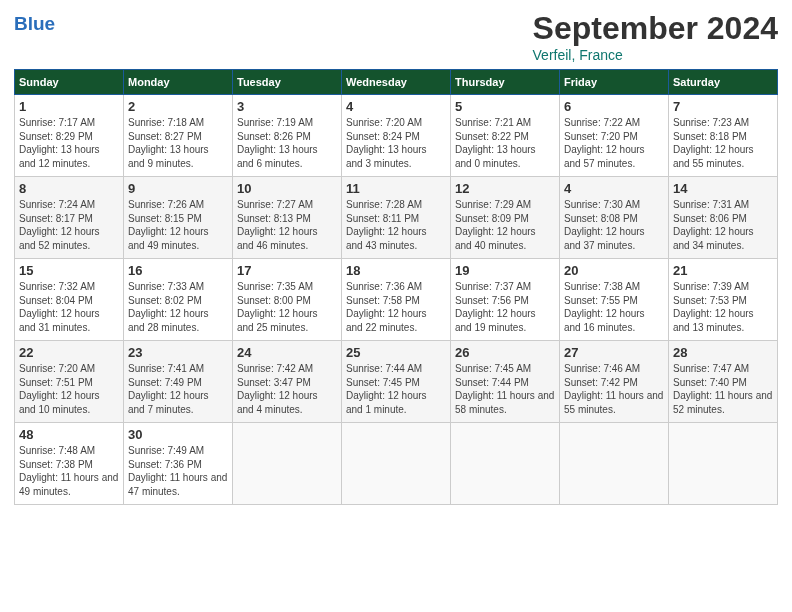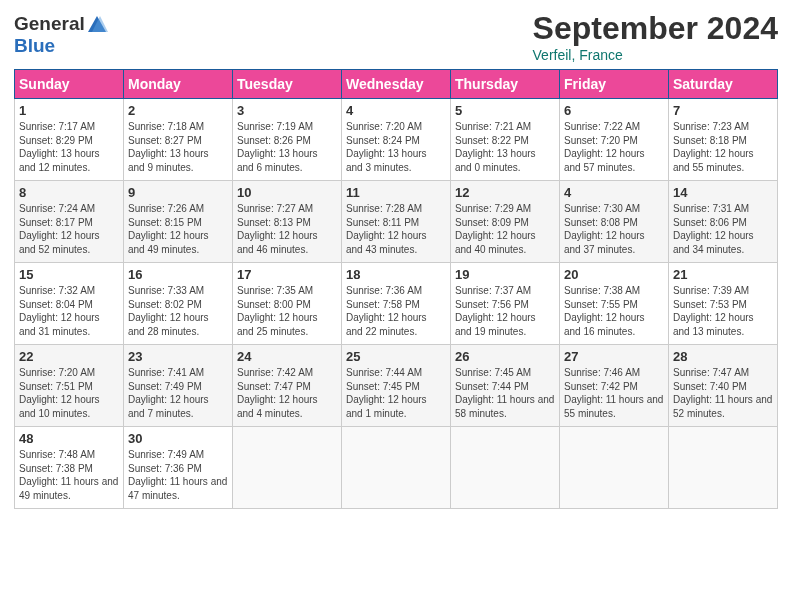--- a/index.html
+++ b/index.html
@@ -35,23 +35,23 @@
     .location {
       font-size: 14px;
       color: #0f766e;
     }
     table {
       width: 100%;
       border-collapse: collapse;
       table-layout: fixed;
     }
     thead tr th {
-      background-color: #ec4899;
+      background-color: #14532d;
       color: white;
-      font-size: 14px;
+      font-size: 11px;
       font-weight: bold;
       padding: 6px 4px;
       text-align: left;
       border: 1px solid #1a5a9a;
     }
     tbody tr td {
       border: 1px solid #ccc;
       vertical-align: top;
       padding: 4px 4px;
       font-size: 9.5px;
@@ -78,26 +78,20 @@
       background: #f9f9f9 !important;
     }
   </style>
 </head>
 <body>
 
 <div class="container">
   <div class="header-area">
     <div class="logo">
       <div>
-        <div style="font-size:19px;font-weight:bold;color:#333;line-height:1.1;">
-          <span style="color:#333;">General</span><svg style="display:inline;vertical-align:middle;margin-left:1px;" width="22" height="22" viewBox="0 0 22 22">
-              <polygon points="11,2 20,18 2,18" fill="#2a6ebb"></polygon>
-              <polygon points="14,2 22,18 6,18" fill="#5a9ee0" opacity="0.5"></polygon>
-            </svg>
-        </div>
         <div style="font-size:19px;font-weight:bold;color:#2a6ebb;line-height:1.1;">Blue</div>
       </div>
     </div>
     <div class="title-area">
       <div class="month-title">September 2024</div>
       <div class="location">Verfeil, France</div>
     </div>
   </div>
 
   <table>
@@ -277,21 +271,21 @@
           <td>
             <span class="day-num">23</span>
             <div class="day-info">Sunrise: 7:41 AM
 Sunset: 7:49 PM
 Daylight: 12 hours
 and 7 minutes.</div>
           </td>
           <td>
             <span class="day-num">24</span>
             <div class="day-info">Sunrise: 7:42 AM
-Sunset: 7:47 PM
+Sunset: 3:47 PM
 Daylight: 12 hours
 and 4 minutes.</div>
           </td>
           <td>
             <span class="day-num">25</span>
             <div class="day-info">Sunrise: 7:44 AM
 Sunset: 7:45 PM
 Daylight: 12 hours
 and 1 minute.</div>
           </td>

